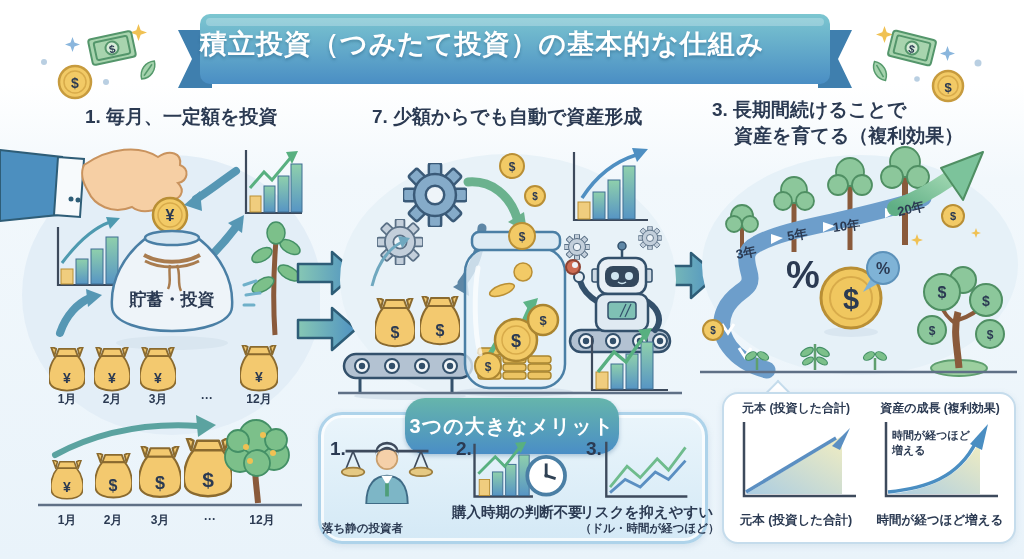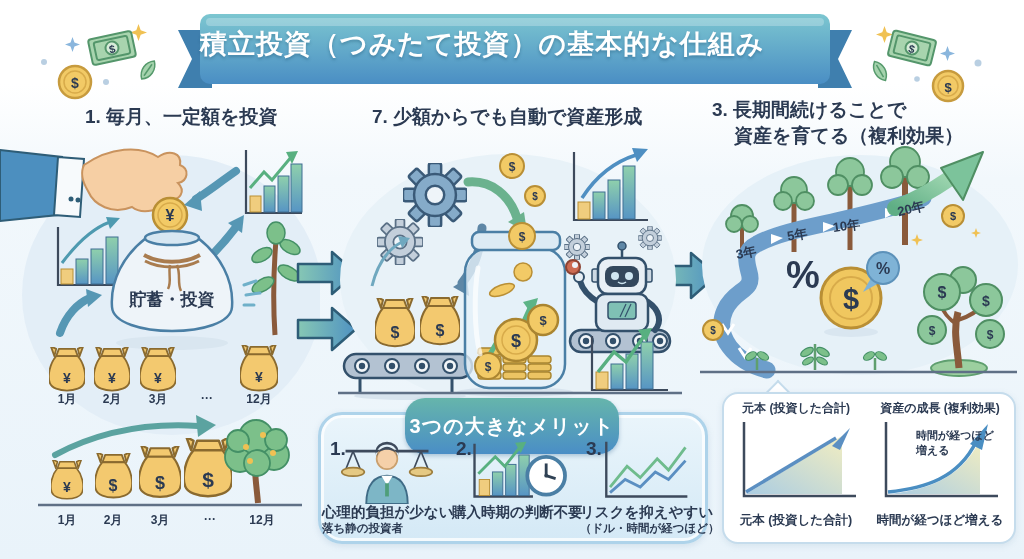--- a/index.html
+++ b/index.html
@@ -59,21 +59,21 @@
     border:2px solid #c5dcec;border-radius:16px;box-sizing:border-box;
     box-shadow:0 2px 6px rgba(100,140,170,.15);
   }
   .growth-tail{
     left:768px;top:384px;width:18px;height:18px;background:#ffffff;
     border-left:2px solid #c5dcec;border-top:2px solid #c5dcec;
     transform:rotate(45deg);
   }
   .growth-col-title{position:absolute;font-size:12px;font-weight:700;white-space:nowrap;text-align:center;}
   .growth-caption{position:absolute;font-size:12.5px;font-weight:700;white-space:nowrap;text-align:center;}
-  .growth-note{position:absolute;font-size:11px;font-weight:700;line-height:1.4;color:#2b3a52;margin-left:24px;}
+  .growth-note{position:absolute;font-size:11px;font-weight:700;line-height:1.4;color:#2b3a52;}
 </style>
 </head>
 <body>
 
 <div class="stage">
 
 <svg width="0" height="0" style="position:absolute" aria-hidden="true">
   <defs>
     <linearGradient id="gBanner" x1="0" y1="0" x2="0" y2="1">
       <stop offset="0" stop-color="#7cc6d0"></stop>
@@ -581,21 +581,20 @@
     <line x1="86" y1="14" x2="78" y2="34" stroke="#3d4a5c" stroke-width="1.8"></line>
     <line x1="86" y1="14" x2="94" y2="34" stroke="#3d4a5c" stroke-width="1.8"></line>
     <ellipse cx="86" cy="36" rx="12" ry="4.5" fill="#e5c983" stroke="#9d7d3c" stroke-width="1.8"></ellipse>
     <path d="M28,70 C28,48 38,40 50,40 C62,40 72,48 72,70 Z" fill="#7db6c6" stroke="#3f6b86" stroke-width="2"></path>
     <polygon points="44,40 50,50 56,40" fill="#ffffff"></polygon>
     <line x1="50" y1="48" x2="50" y2="62" stroke="#4f9e7a" stroke-width="4"></line>
     <circle cx="50" cy="22" r="11" fill="#f5d0a9" stroke="#caa06e" stroke-width="1.8"></circle>
     <path d="M39,20 C39,10 61,10 61,20 L58,13 C53,8 47,8 42,13 Z" fill="#3d4a5c"></path>
     <path d="M38,19 A12,12 0 0 1 62,19 L62,14 A12,10 0 0 0 38,14 Z" fill="#3d4a5c"></path>
   </svg>
-  <span class="merit-label" style="top:91px">心理的負担が少ない</span>
   <span class="merit-sub" style="top:109px">落ち静の投資者</span>
 </div>
 
 <div class="merit-item" style="left:452px;width:126px">
   <span class="merit-num" style="left:4px;top:26px">2.</span>
   <svg class="abs" style="left:8px;top:26px" width="112" height="66" viewBox="0 0 112 70">
     <path d="M12,6 V62 H74" fill="none" stroke="#3d4a5c" stroke-width="2.5"></path>
     <rect x="17" y="44" width="11" height="17" fill="#f0cd7e" stroke="#b98f35" stroke-width="1"></rect>
     <rect x="31" y="36" width="11" height="25" fill="url(#gBar)" stroke="#3f6e93" stroke-width="1"></rect>
     <rect x="45" y="28" width="11" height="33" fill="url(#gBar)" stroke="#3f6e93" stroke-width="1"></rect>

